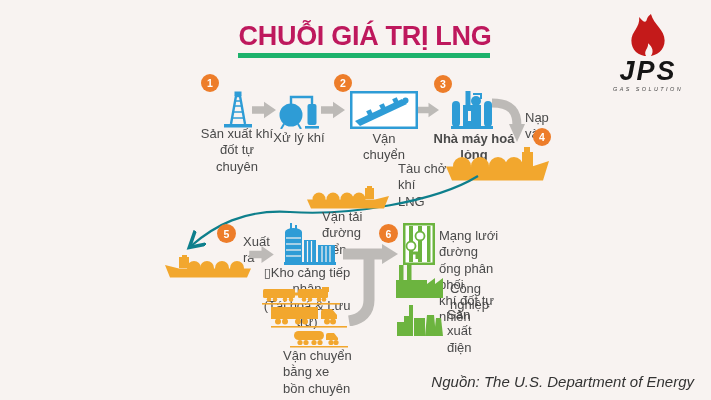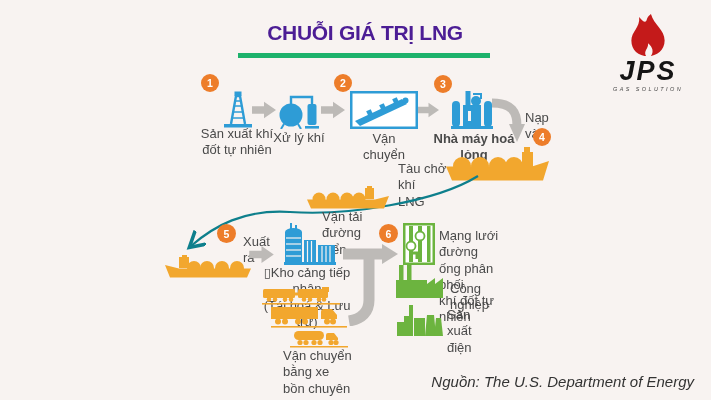--- a/index.html
+++ b/index.html
@@ -1,21 +1,21 @@
 <!DOCTYPE html>
 <html><head>
 <meta charset="utf-8">
 <style>
   html,body{margin:0;padding:0;}
   body{font-family:"Liberation Sans","DejaVu Sans",sans-serif;}
   .stage{position:relative;width:711px;height:400px;background:#f8f3f1;overflow:hidden;}
   .abs{position:absolute;}
   .lbl{white-space:pre-line;font-size:13px;line-height:1.25;color:#4a4a4a;}
   .center{text-align:center;}
-  .title{font-size:21px;font-weight:bold;color:#4c1d95;letter-spacing:-0.3px;text-align:center;}
+  .title{font-size:27px;font-weight:bold;color:#be185d;letter-spacing:-0.3px;text-align:center;}
   .title-bar{background:#1db26c;height:5px;}
   .badge{width:18px;height:18px;border-radius:50%;background:#ed7d2a;color:#fff;
          font-size:10.5px;font-weight:bold;display:flex;align-items:center;justify-content:center;}
   .badge.lg{width:19px;height:19px;}
   .logo{width:96px;text-align:center;}
   .logo-name{font-size:27px;font-weight:800;color:#151515;letter-spacing:2px;line-height:1;}
   .logo-tag{font-size:5.5px;letter-spacing:2.4px;color:#4a4a4a;margin-top:1px;}
   .source{font-size:15px;font-style:italic;color:#333;}
   svg{display:block;}
 </style>
@@ -42,21 +42,21 @@
   <svg class="abs" style="left:221px;top:91px;" width="34" height="37" viewBox="0 0 34 37">
     <rect x="3" y="33" width="28" height="3.5" fill="#2e9cd6"></rect>
     <path d="M10,33 L15,5 L19,5 L24,33" fill="none" stroke="#2e9cd6" stroke-width="2.4"></path>
     <line x1="11.5" y1="27" x2="22.5" y2="27" stroke="#2e9cd6" stroke-width="1.5"></line>
     <line x1="12.5" y1="21" x2="21.5" y2="21" stroke="#2e9cd6" stroke-width="1.5"></line>
     <line x1="13.5" y1="15" x2="20.5" y2="15" stroke="#2e9cd6" stroke-width="1.5"></line>
     <line x1="14.5" y1="10" x2="19.5" y2="10" stroke="#2e9cd6" stroke-width="1.5"></line>
     <rect x="13.5" y="0.5" width="7" height="4.5" fill="#2e9cd6"></rect>
   </svg>
   <div class="abs lbl center" style="left:198px;top:126px;width:78px;">Sản xuất khí
-đốt tự nhiên</div>
+đốt tự chuyên</div>
 
   <svg class="abs" style="left:252px;top:101px;" width="24" height="18" viewBox="0 0 26 18">
     <polygon points="0,5 13,5 13,0 26,9 13,18 13,13 0,13" fill="#bdbab7"></polygon>
   </svg>
 
   <svg class="abs" style="left:276px;top:93px;" width="46" height="36" viewBox="0 0 46 36">
     <path d="M15,12 V4 H36 V12" fill="none" stroke="#2e9cd6" stroke-width="2.4"></path>
     <circle cx="15" cy="22" r="11.5" fill="#2e9cd6"></circle>
     <line x1="8" y1="31" x2="5" y2="36" stroke="#2e9cd6" stroke-width="2"></line>
     <line x1="22" y1="31" x2="25" y2="36" stroke="#2e9cd6" stroke-width="2"></line>

